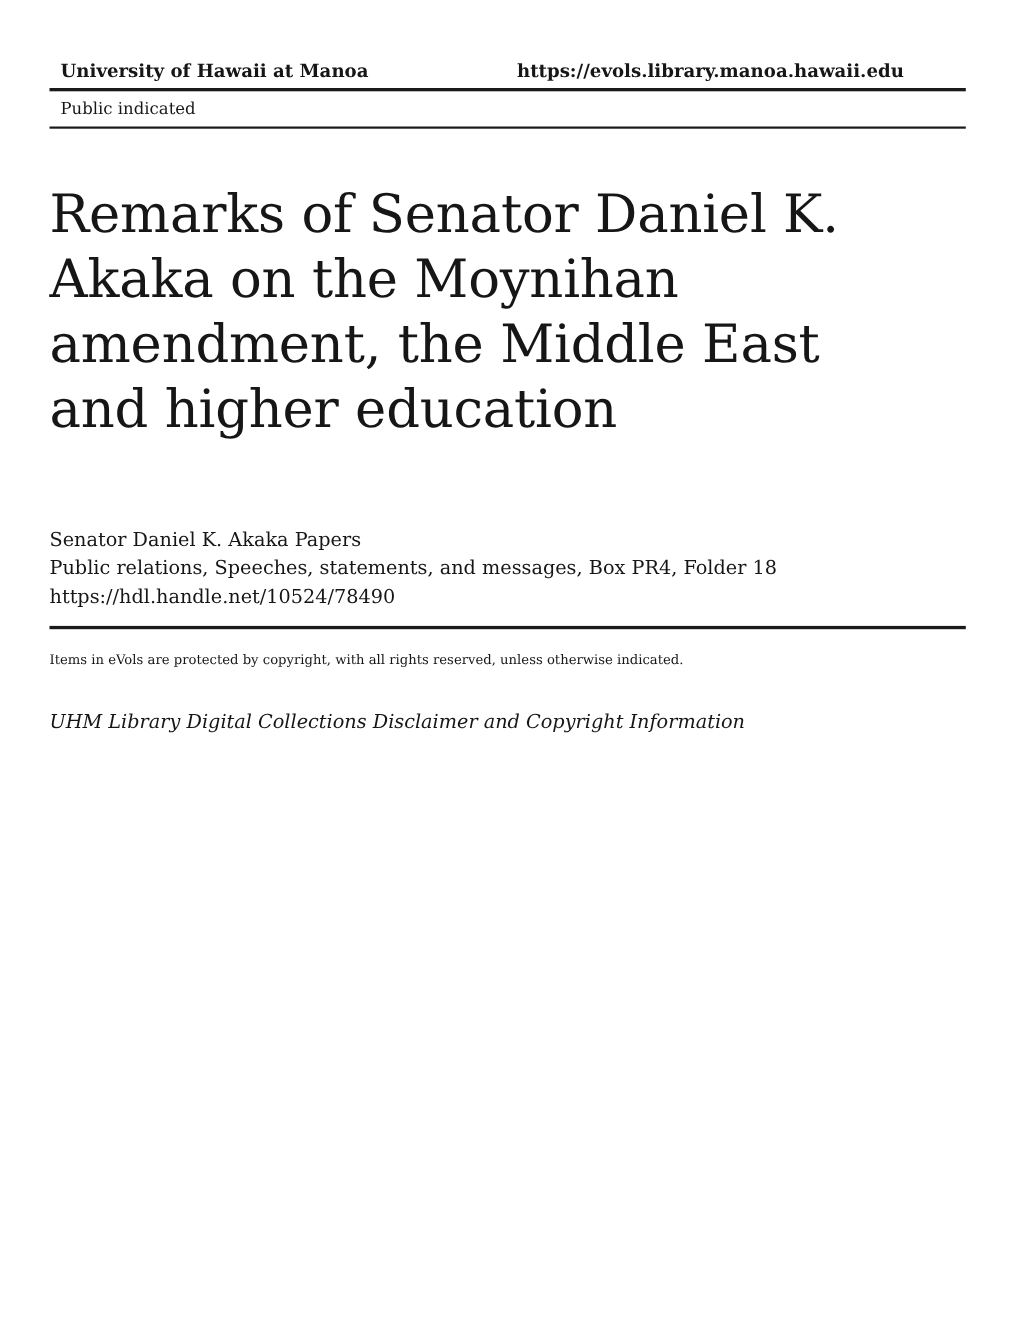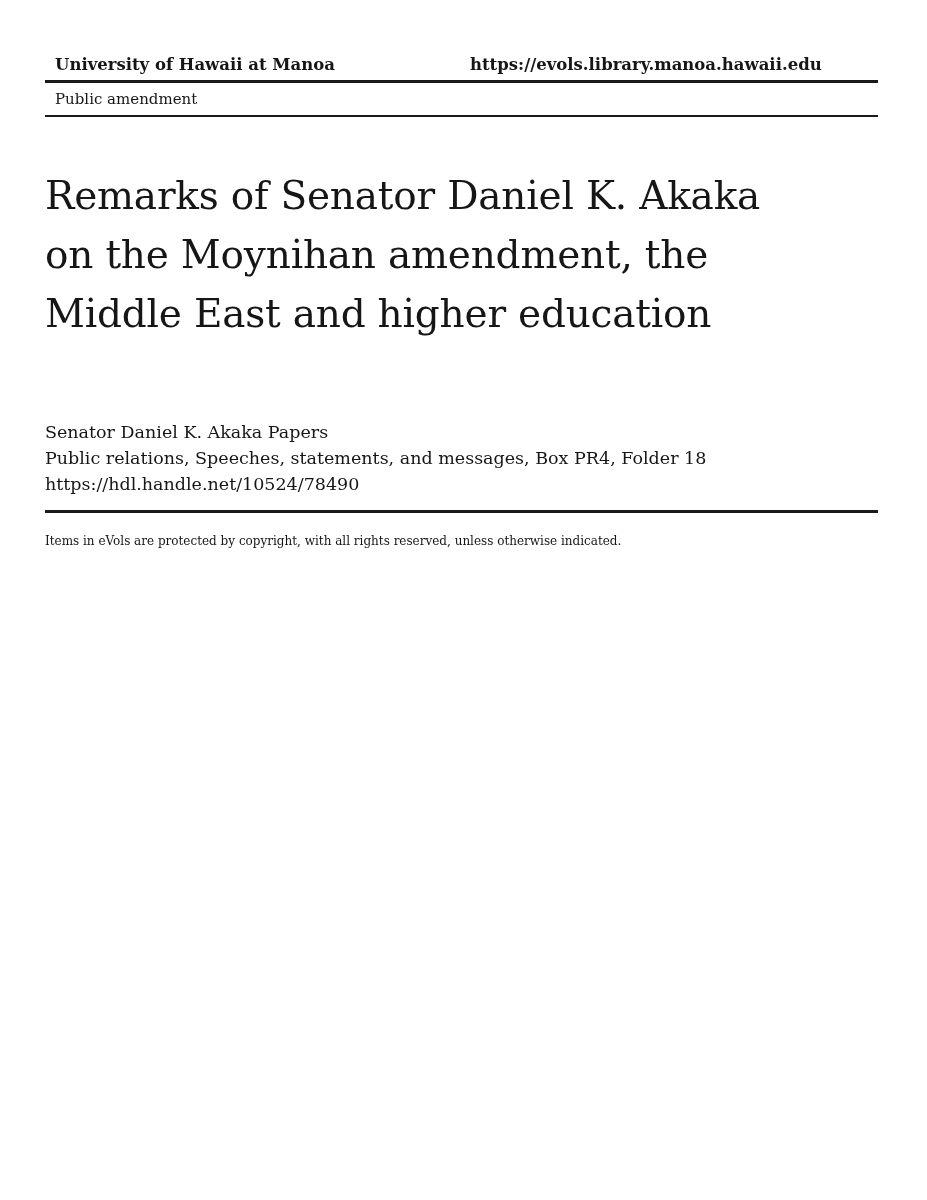--- a/index.html
+++ b/index.html
@@ -39,21 +39,21 @@
     background: #1a1a1a;
     border: 0;
   }
   .rule-a { height: 2.5px; }
   .rule-b { height: 2px; }
   .rule-c { height: 3px; margin-top: 13px; }
   
   .doc-title {
     margin-top: 49px;
     max-width: 720px;
-    font-size: 39px;
+    font-size: 48px;
     font-weight: normal;
     line-height: 59px;
     letter-spacing: -0.2px;
   }
   
   .meta-block {
     margin-top: 76px;
     font-size: 17.5px;
     line-height: 26px;
   }
@@ -91,35 +91,38 @@
         <div class="hdr-main-line">
           <a class="plain-link">https://evols.library.manoa.hawaii.edu</a>
         </div>
       </div>
     </div>
 
     <div class="rule rule-a"></div>
 
     <div class="hdr-row">
       <div class="hdr-col-left">
-        <div class="hdr-sub-line">Public amendment</div>
+        <div class="hdr-sub-line">Public indicated</div>
       </div>
     </div>
 
     <div class="rule rule-b"></div>
   </div>
 
   <h1 class="doc-title">Remarks of Senator Daniel K. Akaka on the Moynihan amendment, the Middle East and higher education</h1>
 
   <div class="meta-block">
     <div class="meta-line">Senator Daniel K. Akaka Papers</div>
     <div class="meta-line">Public relations, Speeches, statements, and messages, Box PR4, Folder 18</div>
     <div class="meta-line">
       <a class="plain-link">https://hdl.handle.net/10524/78490</a>
     </div>
   </div>
 
   <div class="rule rule-c"></div>
 
   <p class="copyright">Items in eVols are protected by copyright, with all rights reserved, unless otherwise indicated.</p>
 
+  <p class="disclaimer">
+    <a class="plain-link">UHM Library Digital Collections Disclaimer and Copyright Information</a>
+  </p>
 
 </div>
 
 </body></html>

